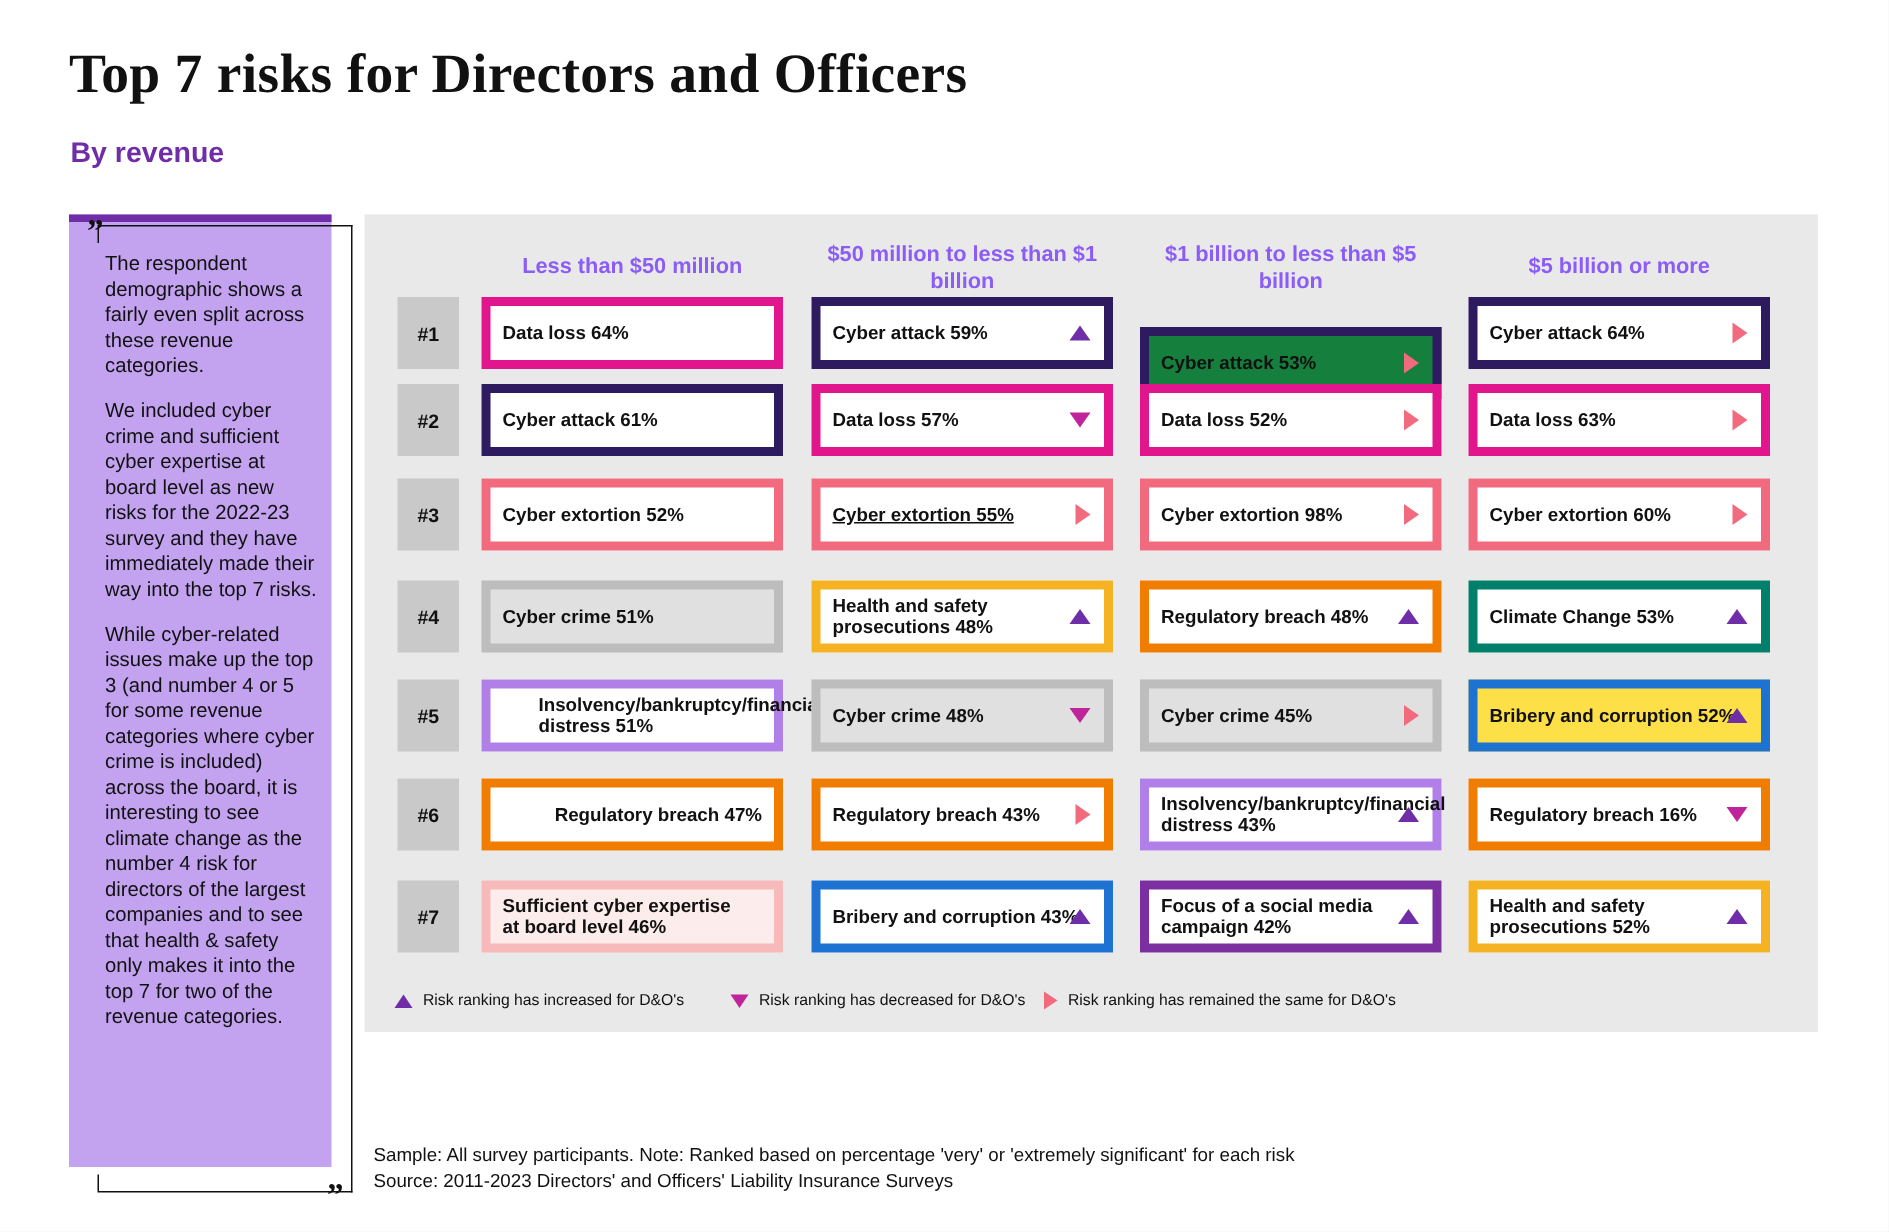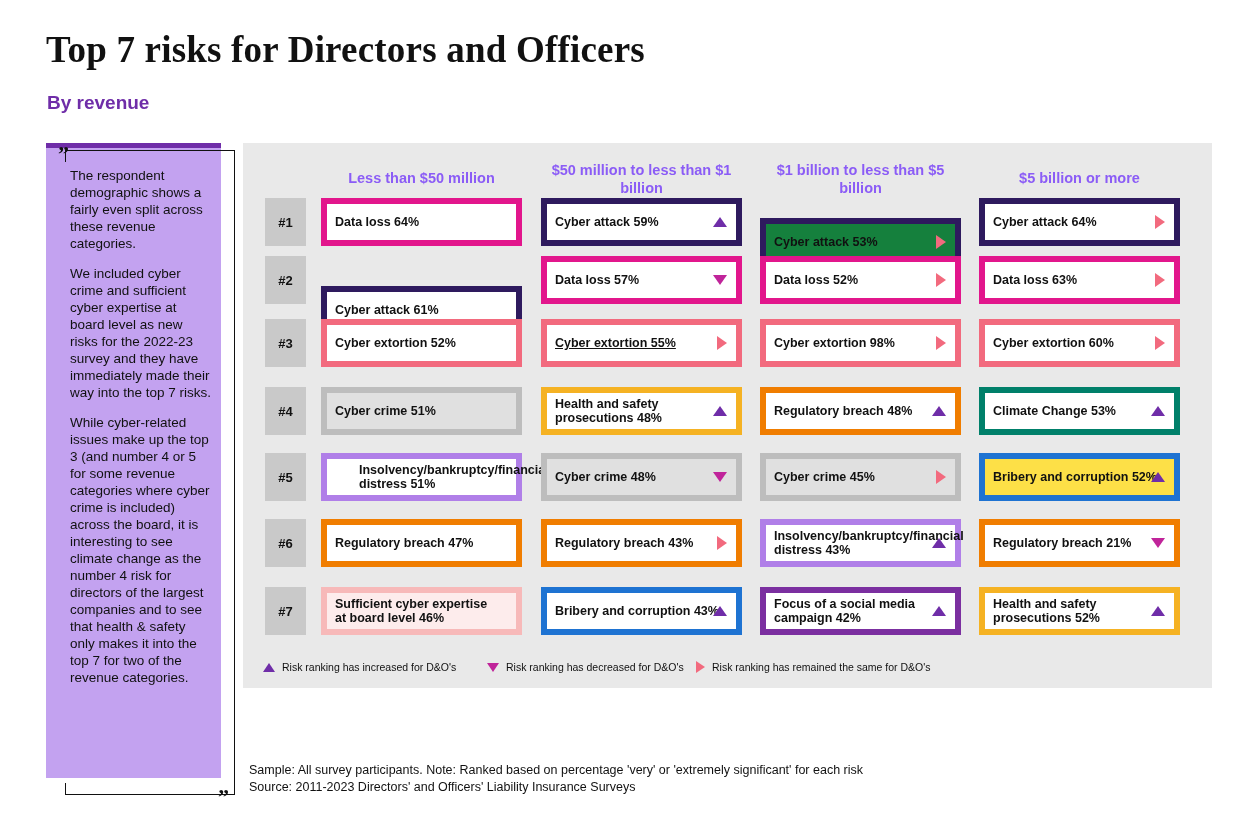--- a/index.html
+++ b/index.html
@@ -268,21 +268,21 @@
         <span class="arrow up"></span>
       </div>
       <div class="cell" style="left: 760px; top: 198px; border-color: rgb(46, 26, 94); background: #15803d; margin-top: 20px;">
         <span class="label">Cyber attack 53%</span>
         <span class="arrow same"></span>
       </div>
       <div class="cell" style="left: 979px; top: 198px; border-color: rgb(46, 26, 94); background: rgb(255, 255, 255);">
         <span class="label">Cyber attack 64%</span>
         <span class="arrow same"></span>
       </div>
-      <div class="cell" style="left: 321px; top: 256px; border-color: rgb(46, 26, 94); background: rgb(255, 255, 255); margin-top: 30px;">
+      <div class="cell" style="left: 321px; top: 256px; border-color: rgb(46, 26, 94); background: rgb(255, 255, 255);">
         <span class="label">Cyber attack 61%</span>
       </div>
       <div class="cell" style="left: 541px; top: 256px; border-color: rgb(226, 22, 140); background: rgb(255, 255, 255);">
         <span class="label">Data loss 57%</span>
         <span class="arrow down"></span>
       </div>
       <div class="cell" style="left: 760px; top: 256px; border-color: rgb(226, 22, 140); background: rgb(255, 255, 255);">
         <span class="label">Data loss 52%</span>
         <span class="arrow same"></span>
       </div>
@@ -328,33 +328,33 @@
         <span class="arrow down"></span>
       </div>
       <div class="cell" style="left: 760px; top: 453px; border-color: rgb(189, 189, 189); background: rgb(224, 224, 224);">
         <span class="label">Cyber crime 45%</span>
         <span class="arrow same"></span>
       </div>
       <div class="cell" style="left: 979px; top: 453px; border-color: rgb(30, 115, 210); background: #fde047;">
         <span class="label">Bribery and corruption 52%</span>
         <span class="arrow up"></span>
       </div>
-      <div class="cell" style="left: 321px; top: 519px; border-color: rgb(240, 125, 0); background: rgb(255, 255, 255);">
+      <div class="cell" style="left: 321px; top: 519px; border-color: rgb(240, 125, 0); background: rgb(255, 255, 255); justify-content: flex-end;">
         <span class="label">Regulatory breach 47%</span>
       </div>
       <div class="cell" style="left: 541px; top: 519px; border-color: rgb(240, 125, 0); background: rgb(255, 255, 255);">
         <span class="label">Regulatory breach 43%</span>
         <span class="arrow same"></span>
       </div>
       <div class="cell" style="left: 760px; top: 519px; border-color: rgb(176, 127, 232); background: rgb(255, 255, 255); align-items: center;">
         <span class="label">Insolvency/bankruptcy/financial distress 43%</span>
         <span class="arrow up"></span>
       </div>
       <div class="cell" style="left: 979px; top: 519px; border-color: rgb(240, 125, 0); background: rgb(255, 255, 255);">
-        <span class="label">Regulatory breach 21%</span>
+        <span class="label">Regulatory breach 16%</span>
         <span class="arrow down"></span>
       </div>
       <div class="cell" style="left: 321px; top: 587px; border-color: rgb(247, 185, 185); background: rgb(253, 236, 236);">
         <span class="label">Sufficient cyber expertise at board level 46%</span>
       </div>
       <div class="cell" style="left: 541px; top: 587px; border-color: rgb(30, 115, 210); background: rgb(255, 255, 255);">
         <span class="label">Bribery and corruption 43%</span>
         <span class="arrow up"></span>
       </div>
       <div class="cell" style="left: 760px; top: 587px; border-color: rgb(123, 47, 160); background: rgb(255, 255, 255);">

